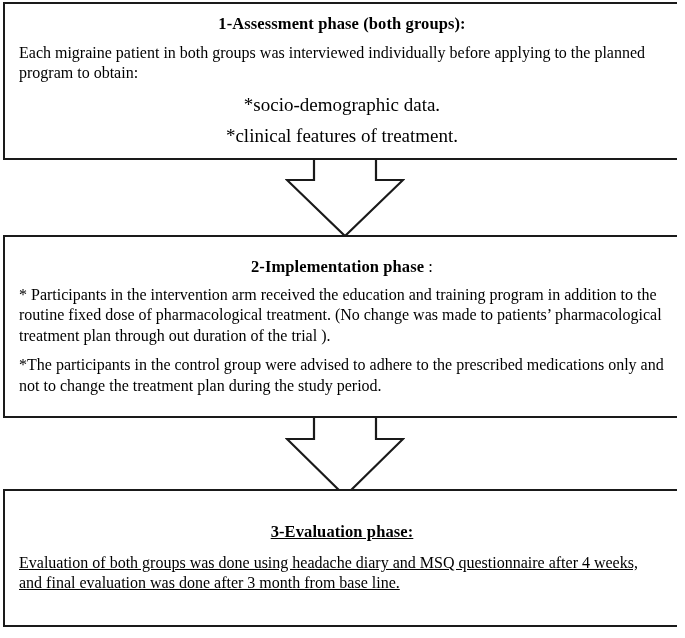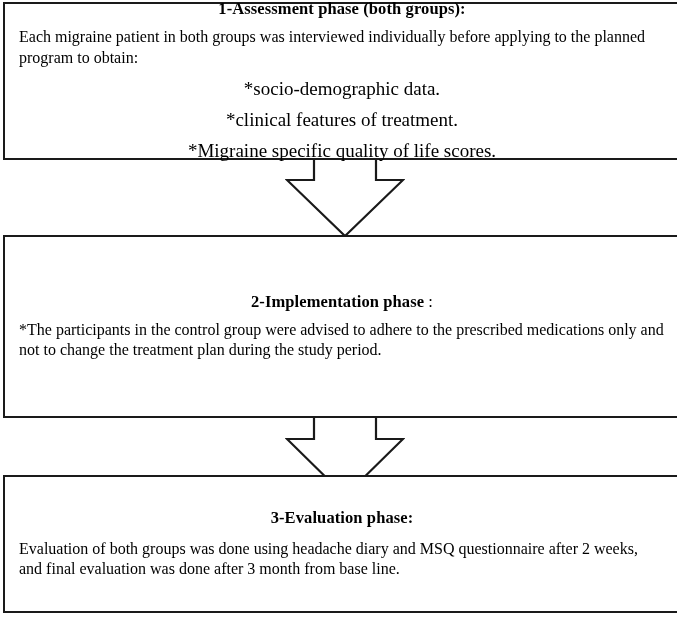--- a/index.html
+++ b/index.html
@@ -33,21 +33,21 @@
     display: flex;
     flex-direction: column;
     justify-content: center;
     align-items: center;
     padding: 0 10px;
     z-index: 2;
   }
 
   #box-assessment   { top: 2px;   height: 158px; }
   #box-implementation { top: 235px; height: 183px; }
-  #box-evaluation   { top: 475px; height: 138px; }
+  #box-evaluation   { top: 489px; height: 138px; text-decoration: underline; }
 
   .phase-heading {
     font-weight: bold;
     font-size: 16.5px;
     line-height: 1.25;
     text-align: center;
     margin: 0 0 6px 0;
     letter-spacing: 0.1px;
   }
   .phase-heading .thin-colon {
@@ -106,42 +106,42 @@
 
 <div class="flow-canvas">
 
   <div class="phase-box" id="box-assessment">
     <div class="phase-heading">
       <span>1-Assessment phase (both groups):</span><span class="thin-colon"></span>
     </div>
     <p class="phase-para">Each migraine patient in both groups was interviewed individually before applying to the planned program to obtain:</p>
     <p class="bullet-line">*socio-demographic data.</p>
     <p class="bullet-line">*clinical features of treatment.</p>
-    <p class="bullet-line">*Migraine specific quality of life scores.</p>
   </div>
 
   <div class="arrow-connector" id="arrow-1">
     <svg viewBox="0 0 120 79" preserveAspectRatio="none" aria-hidden="true">
       <polygon class="arrow-outline" points="29,0 29,0 91,0 91,0 91,22 118,22 60,78 2,22 29,22"></polygon>
     </svg>
   </div>
 
   <div class="phase-box" id="box-implementation">
     <div class="phase-heading">
       <span>2-Implementation phase</span><span class="thin-colon"> :</span>
     </div>
+    <p class="phase-para">* Participants in the intervention arm received the education and training program in addition to the routine fixed dose of pharmacological treatment. (No change was made to patients’ pharmacological treatment plan through out duration of the trial ).</p>
     <p class="phase-para">*The participants in the control group were advised to adhere to the prescribed medications only and not to change the treatment plan during the study period.</p>
   </div>
 
   <div class="arrow-connector" id="arrow-2">
     <svg viewBox="0 0 120 81" preserveAspectRatio="none" aria-hidden="true">
       <polygon class="arrow-outline" points="29,0 29,0 91,0 91,0 91,23 118,23 60,80 2,23 29,23"></polygon>
     </svg>
   </div>
 
   <div class="phase-box" id="box-evaluation">
     <div class="phase-heading">
       <span>3-Evaluation phase:</span><span class="thin-colon"></span>
     </div>
-    <p class="phase-para">Evaluation of both groups was done using headache diary and MSQ questionnaire after 2 weeks, and final evaluation was done after 3 month from base line.</p>
+    <p class="phase-para">Evaluation of both groups was done using headache diary and MSQ questionnaire after 4 weeks, and final evaluation was done after 3 month from base line.</p>
   </div>
 
 </div>
 
 </body></html>

